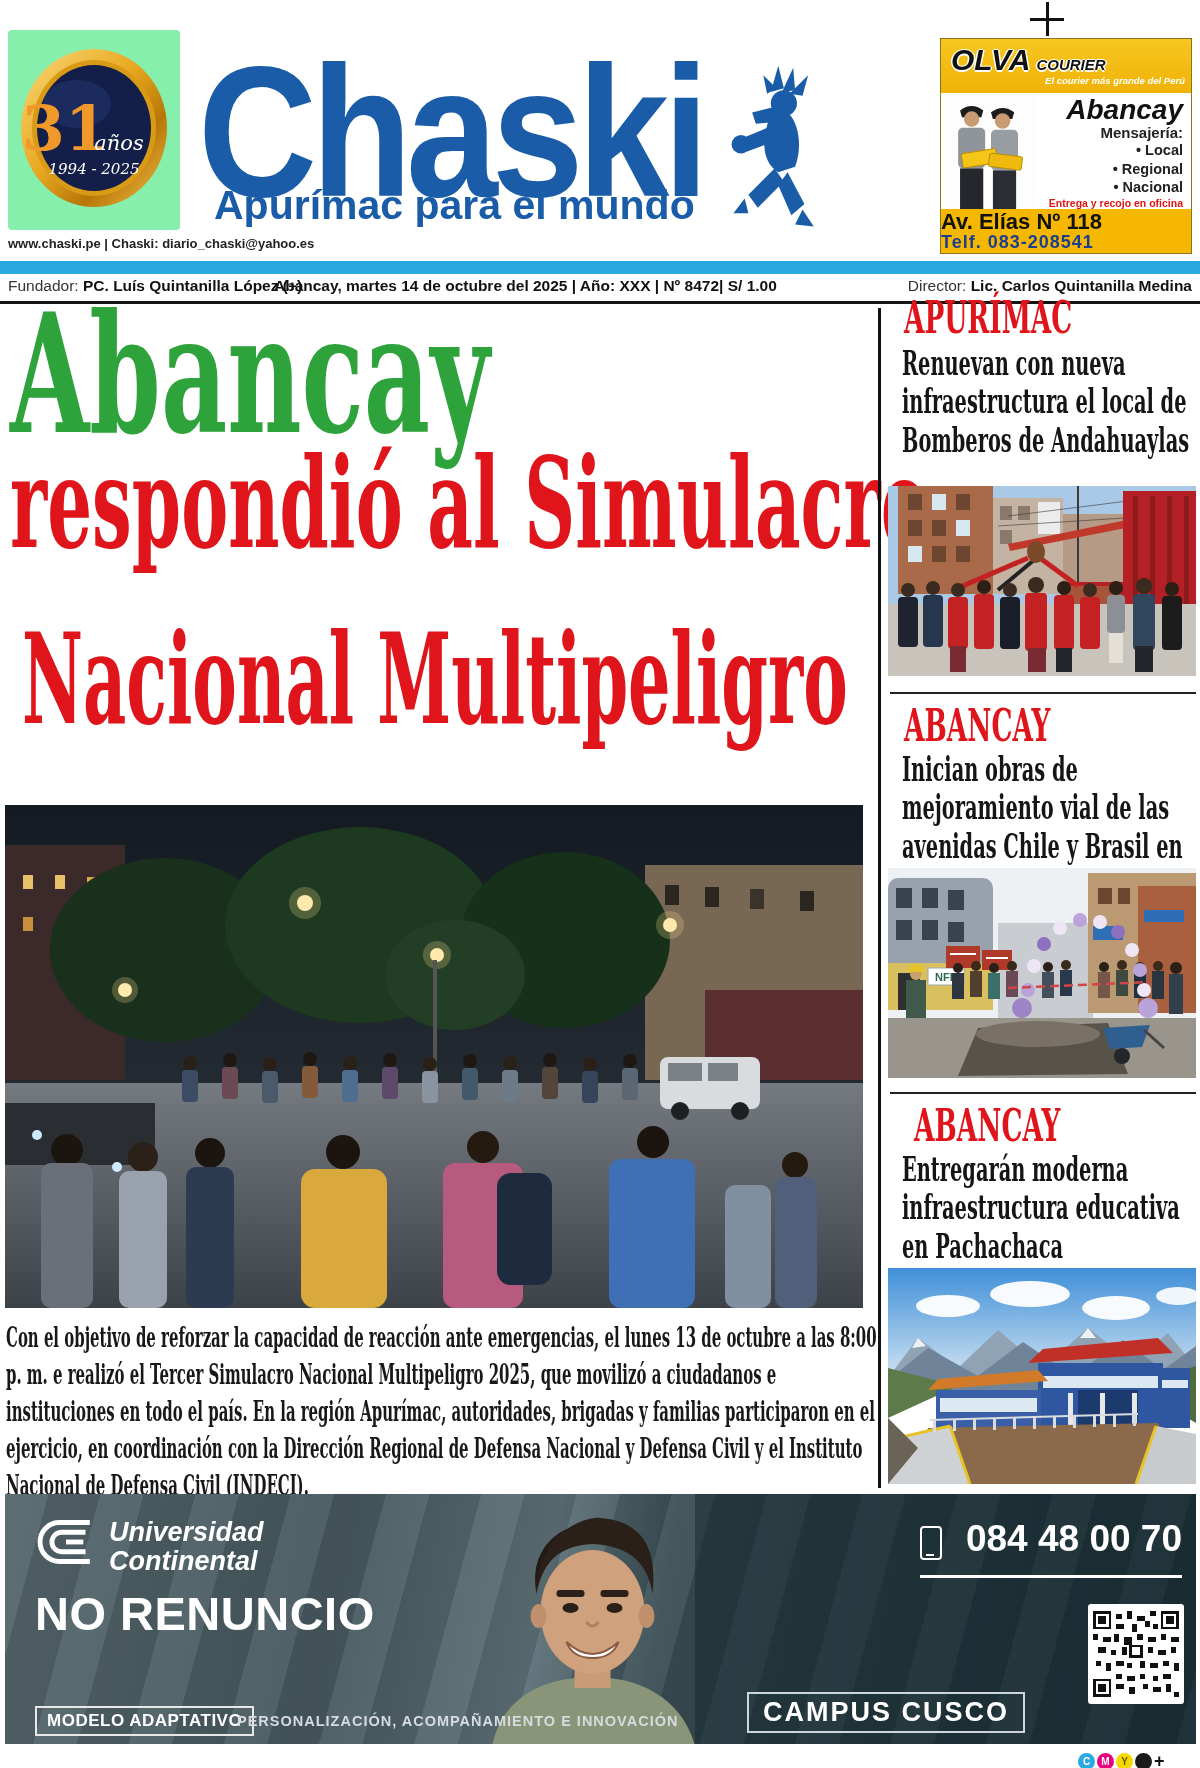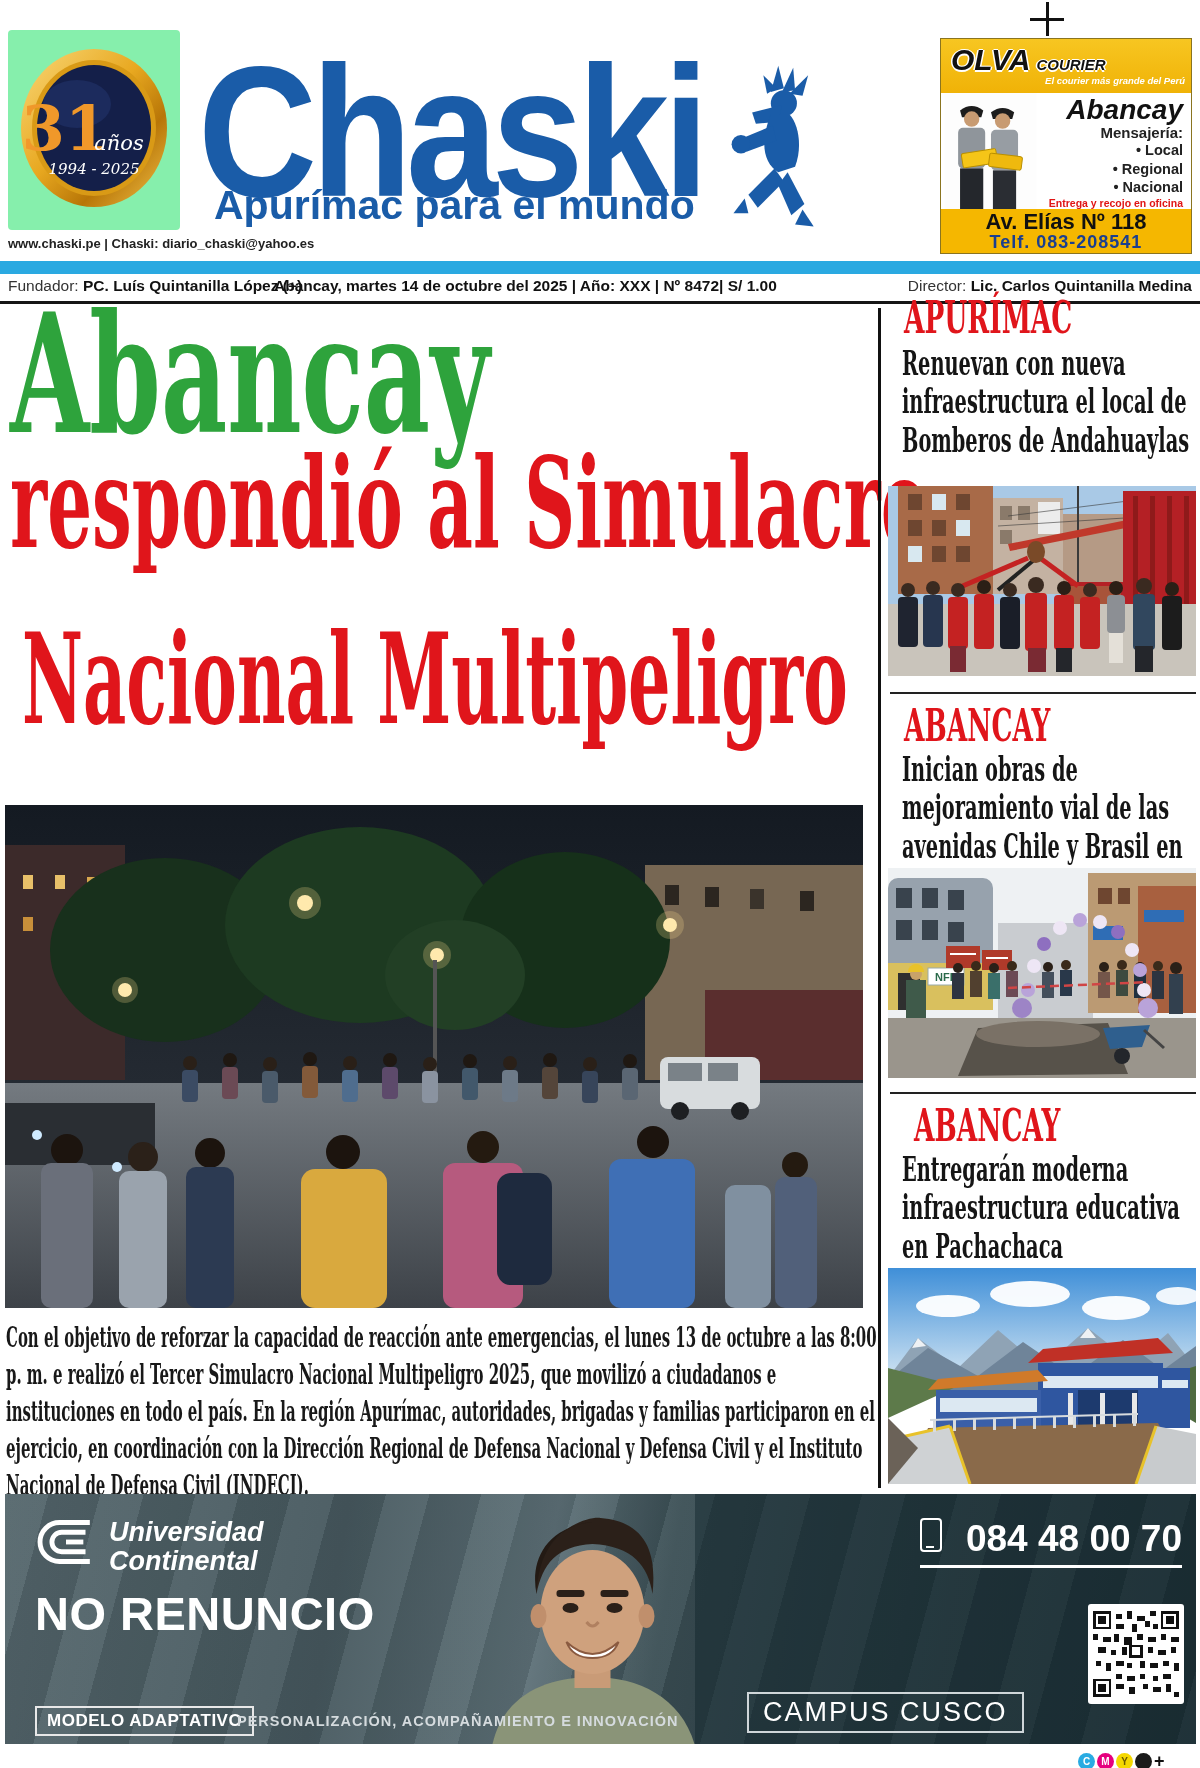--- a/index.html
+++ b/index.html
@@ -24,21 +24,21 @@
   .olva-brand{position:absolute;left:10px;top:4px;font-size:30px;font-weight:900;font-style:italic;color:#111;
               text-shadow:1.5px 0 #fff,-1.5px 0 #fff,0 1.5px #fff,0 -1.5px #fff;}
   .olva-brand-sfx{font-size:15px;margin-left:6px;}
   .olva-slogan{position:absolute;right:6px;top:36px;font-size:9.5px;font-weight:700;font-style:italic;color:#fff;}
   .olva-mid{position:absolute;left:0;top:54px;width:100%;height:116px;background:#fff;}
   .olva-col{position:absolute;left:98px;top:2px;width:148px;text-align:right;padding-right:4px;box-sizing:border-box;}
   .olva-city{font-size:28px;font-weight:700;font-style:italic;color:#111;line-height:1.05;}
   .olva-svc-h{font-size:15px;font-weight:700;color:#222;}
   .olva-svc{font-size:14.5px;font-weight:700;color:#222;line-height:1.25;}
   .olva-note{font-size:10.5px;font-weight:700;color:#e01515;margin-top:1px;}
-  .olva-bot{position:absolute;left:0;top:170px;width:100%;height:44px;background:#f5b700;text-align:center;}
+  .olva-bot{position:absolute;left:0;top:170px;width:100%;height:44px;background:#f5b700;text-align:left;}
   .olva-addr{font-size:22px;font-weight:800;color:#111;line-height:1.05;margin-top:1px;}
   .olva-tel{font-size:18px;font-weight:800;color:#1b3f8f;letter-spacing:1px;line-height:1;}
   
   .plus{width:34px;height:34px;}
   .plus:before{content:"";position:absolute;left:0;top:16px;width:34px;height:2.5px;background:#111;}
   .plus:after{content:"";position:absolute;left:16px;top:0;width:2.5px;height:34px;background:#111;}
   .marks{left:1078px;top:1751px;display:flex;gap:2px;align-items:center;}
   .dot{width:17px;height:17px;border-radius:50%;color:#fff;font-size:10px;font-weight:700;
        display:flex;align-items:center;justify-content:center;}
   
@@ -57,28 +57,28 @@
        background:linear-gradient(100deg,#54666c 0%,#46585e 28%,#5d7077 45%,#3a4e54 55%,#2c4046 78%,#24363c 100%);}
   .fad-stripes{position:absolute;inset:0;background:repeating-linear-gradient(105deg,rgba(255,255,255,.05) 0 42px,rgba(0,0,0,.08) 42px 92px);}
   .fad-darkpanel{position:absolute;left:690px;top:0;right:0;bottom:0;background:rgba(16,36,42,.45);}
   .uc-name{position:absolute;left:104px;top:24px;font-size:27px;font-weight:700;line-height:1.08;font-style:italic;}
   .no-renuncio{position:absolute;left:30px;top:92px;font-size:47px;font-weight:800;letter-spacing:.5px;white-space:nowrap;}
   .purple-band{position:absolute;left:26px;top:150px;background:#5b2b8f;padding:3px 14px 7px;font-size:40px;
                font-weight:800;white-space:nowrap;}
   .model-badge{position:absolute;left:30px;top:212px;border:2px solid #e8e8e8;padding:3px 10px;font-size:17px;
                font-weight:800;letter-spacing:.5px;white-space:nowrap;}
   .model-note{position:absolute;left:232px;top:219px;font-size:14.5px;font-weight:700;color:#d5dbde;letter-spacing:1px;white-space:nowrap;}
-  .phone-row{position:absolute;right:14px;top:24px;display:flex;align-items:flex-start;gap:24px;
-             border-bottom:3px solid #fff;padding-bottom:5px;}
+  .phone-row{position:absolute;right:14px;top:24px;display:flex;align-items:flex-end;gap:24px;
+             border-bottom:3px solid #fff;padding-bottom:15px;}
   .phone-ic{width:18px;height:30px;border:2.5px solid #fff;border-radius:4px;position:relative;}
   .phone-ic:after{content:"";position:absolute;left:4px;bottom:2px;width:8px;height:2px;background:#fff;}
   .phone-num{font-size:37px;font-weight:800;white-space:nowrap;}
   .vac{position:absolute;left:742px;top:98px;font-size:43px;font-weight:700;letter-spacing:5px;line-height:1.1;white-space:nowrap;}
   .campus{position:absolute;left:742px;top:198px;border:2px solid #cfd6d9;padding:3px 14px;font-size:27px;
-          font-weight:400;letter-spacing:2px;white-space:nowrap;}
+          font-weight:700;letter-spacing:2px;white-space:nowrap;}
   .qr-box{position:absolute;right:12px;top:110px;width:96px;height:100px;background:#fff;border-radius:3px;padding:5px;box-sizing:border-box;}
 </style>
 </head>
 <body>
 
 <div class="page">
 
   <div class="abs plus" style="left:1030px;top:2px;"></div>
 
   <header>

